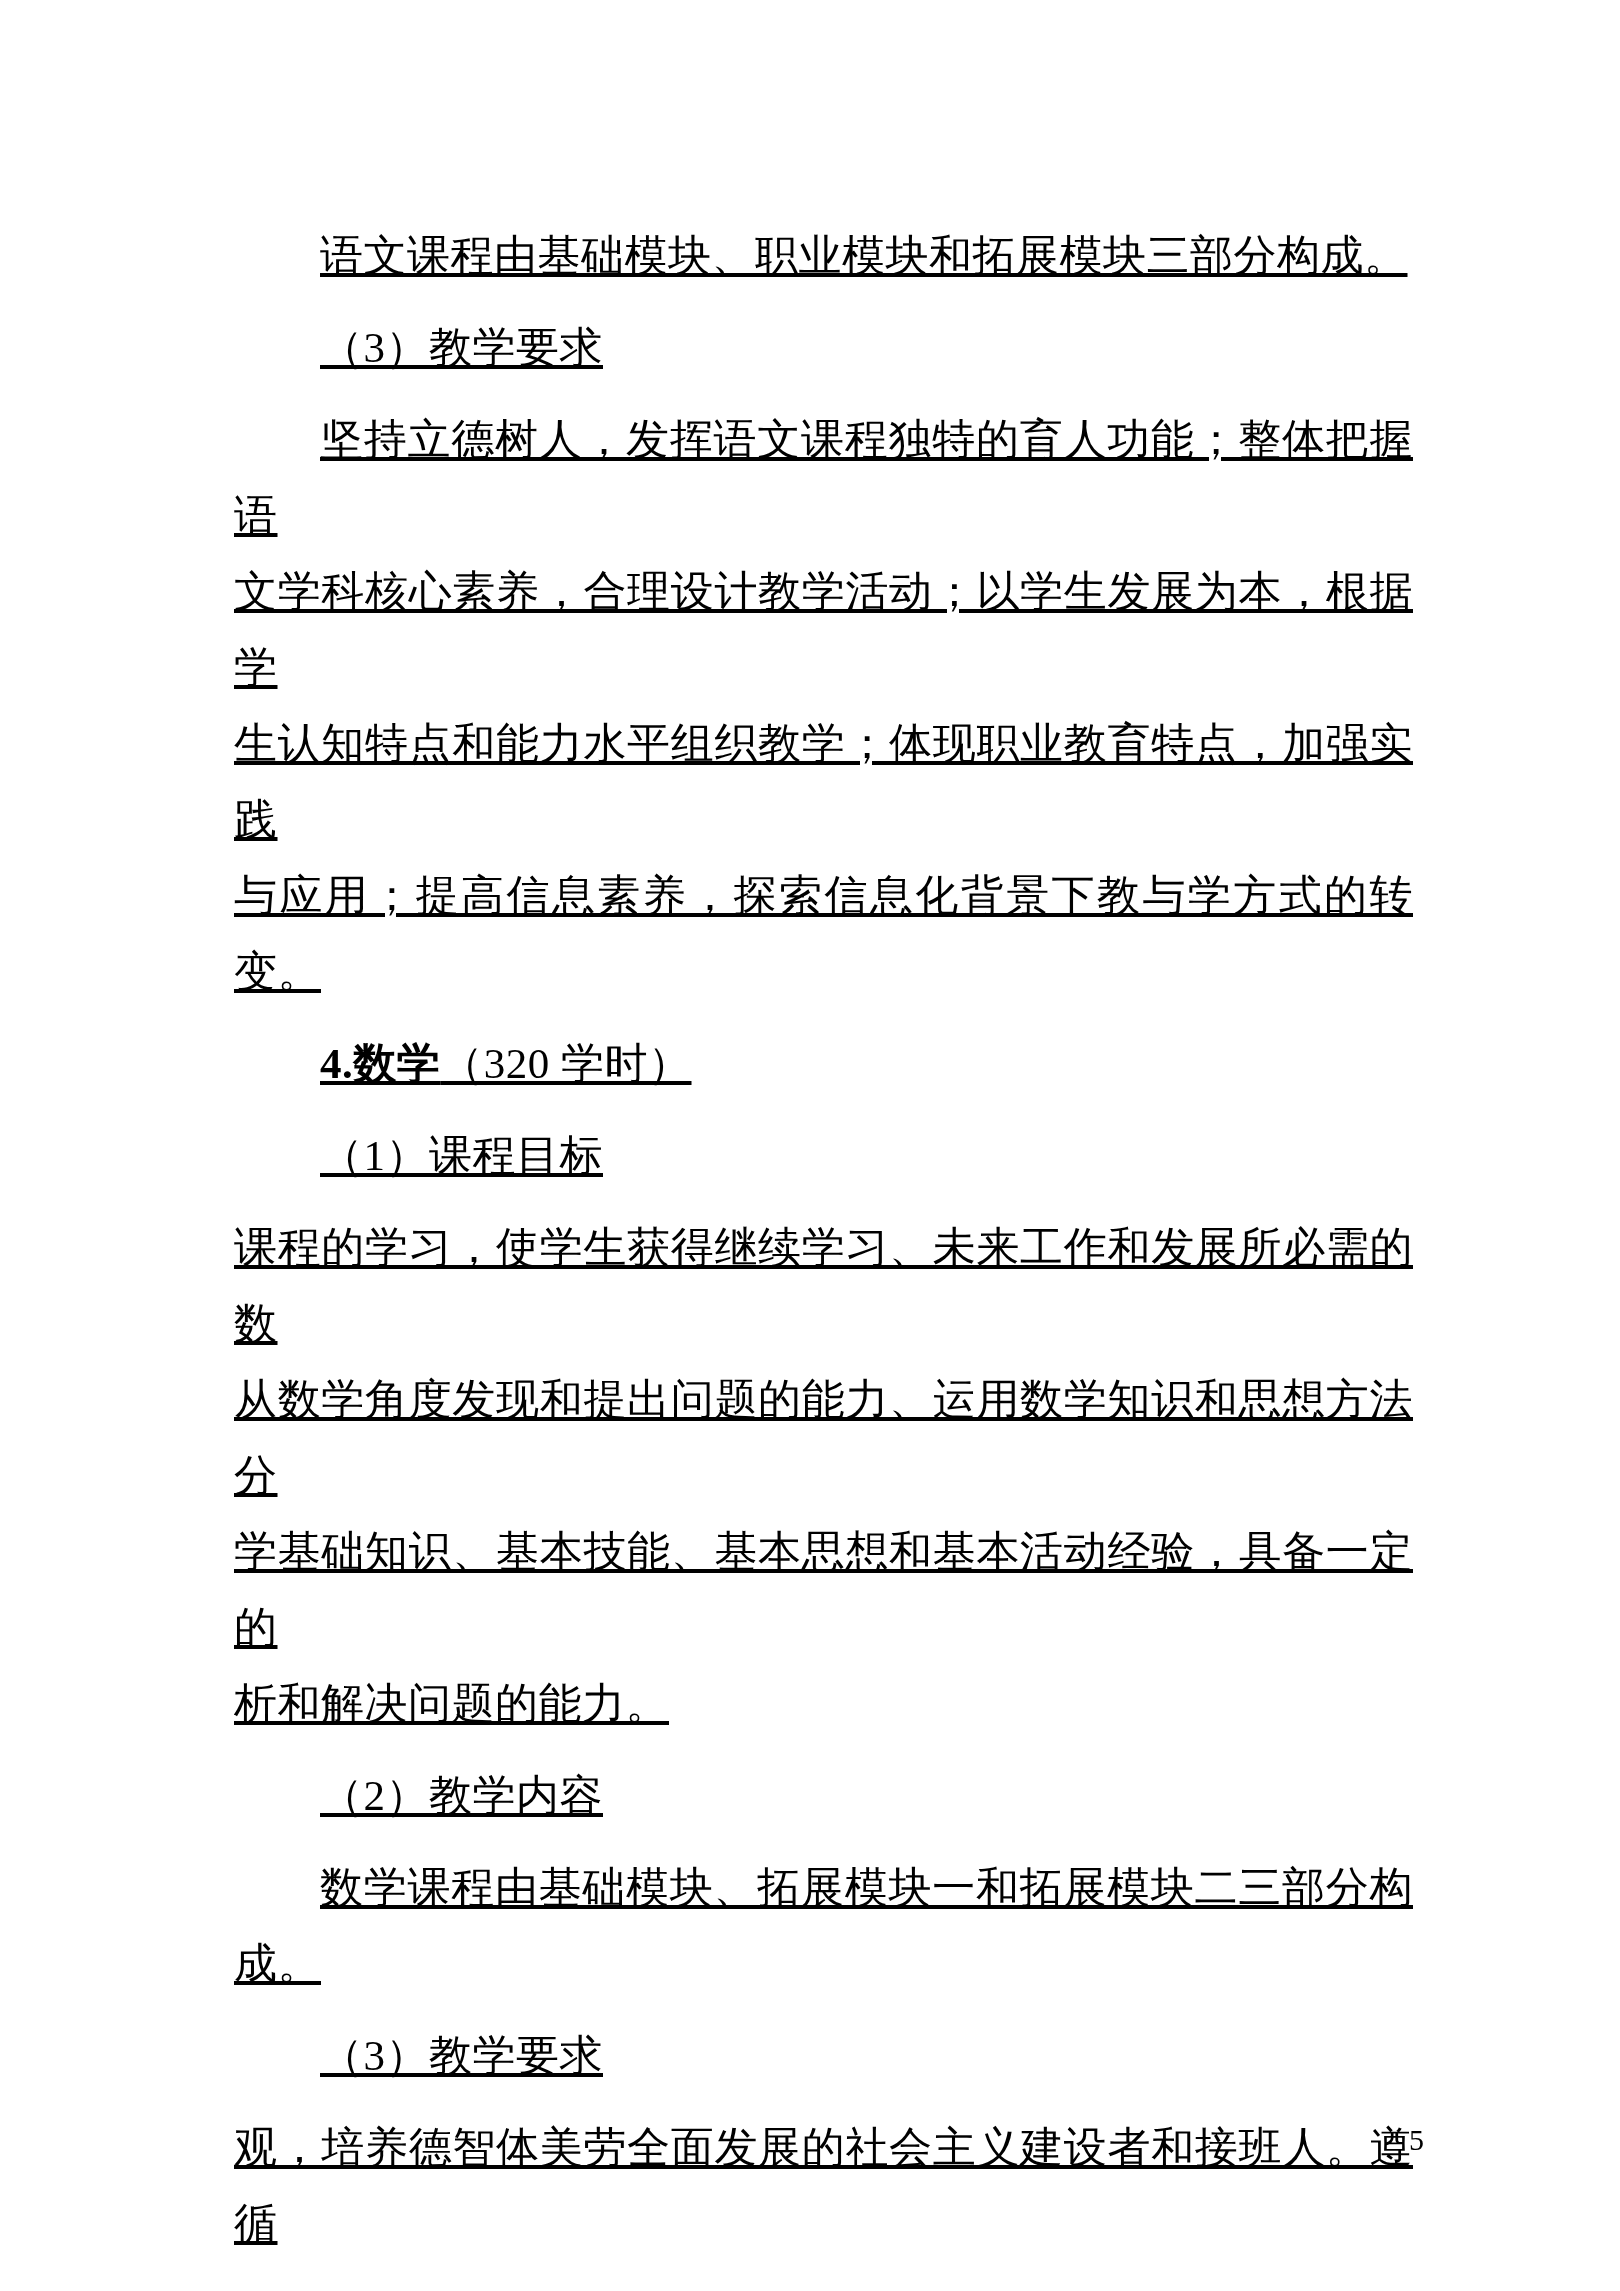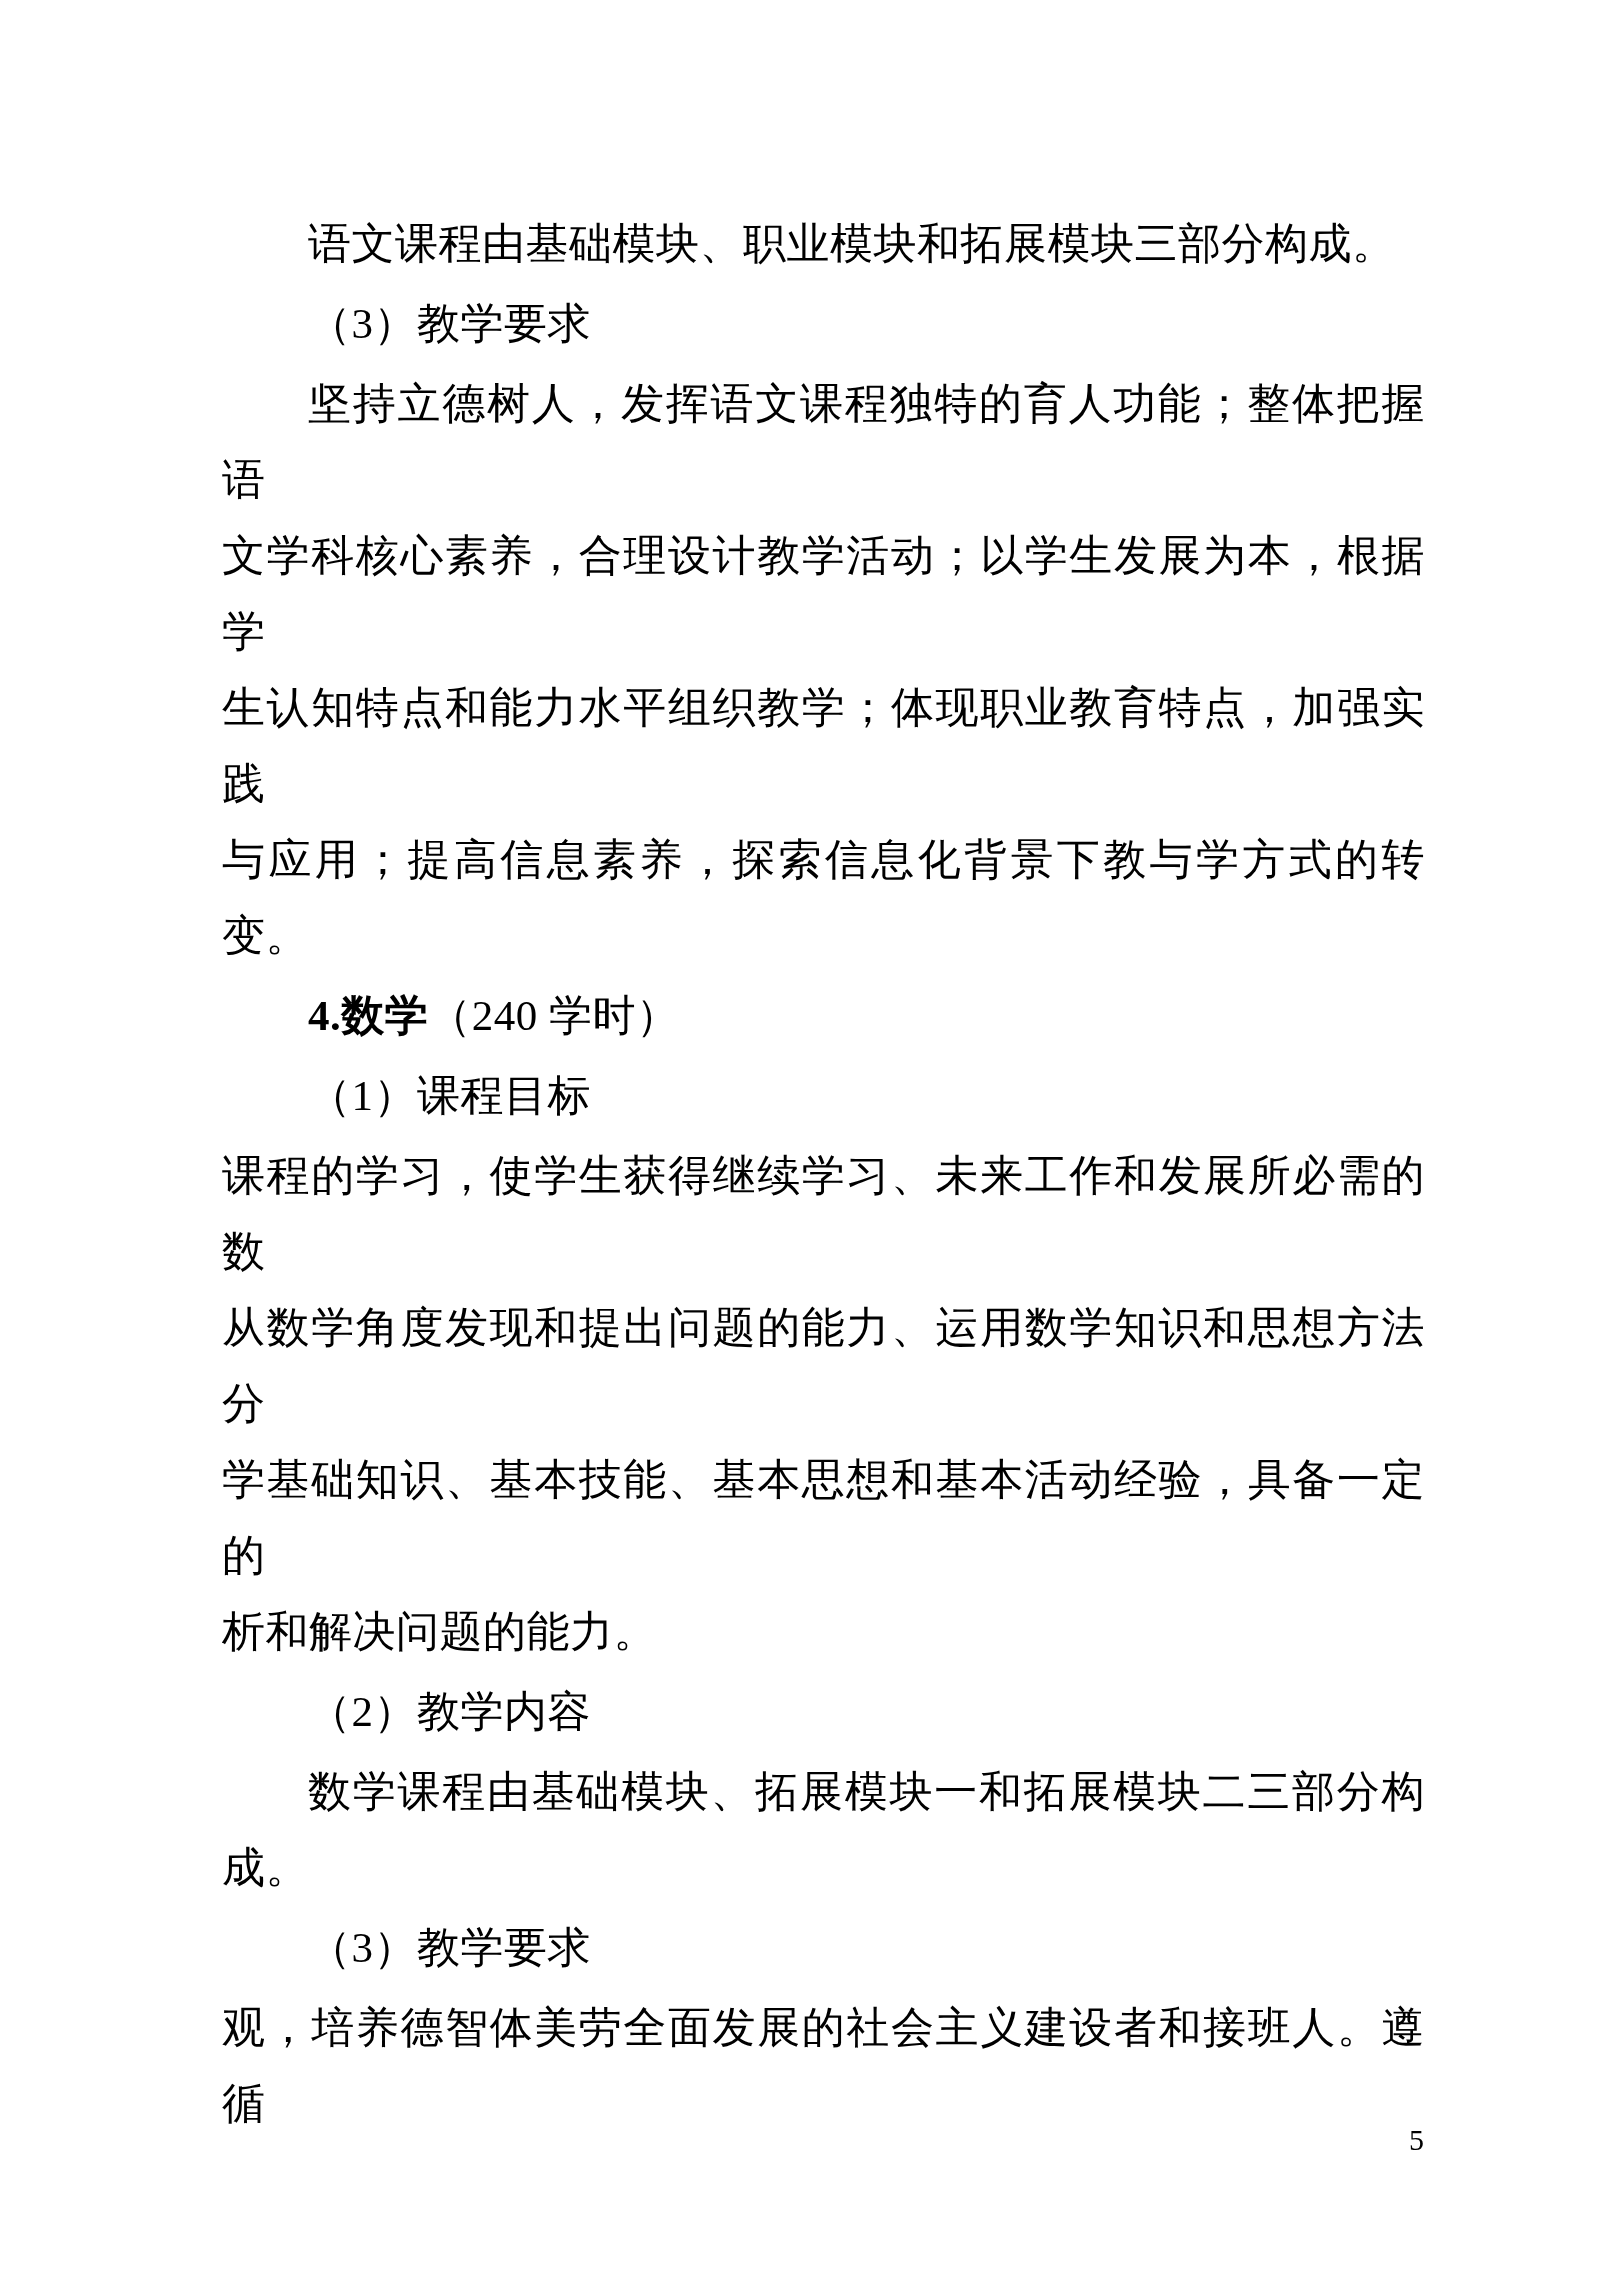--- a/index.html
+++ b/index.html
@@ -11,21 +11,21 @@
     color: #000000;
     font-family: "Liberation Serif", "DejaVu Serif", serif;
     overflow: hidden;
   }
   .doc-body {
     position: absolute;
     left: 218px;
     top: 202px;
     width: 1211px;
   }
-  .para { margin: 4px; padding: 0; }
+  .para { margin: 16px; padding: 0; text-decoration: underline; }
   .line {
     font-size: 43px;
     line-height: 76px;
     text-align: justify;
     text-align-last: justify;
     text-justify: inter-character;
     letter-spacing: 0.5px;
   }
   .line.first { text-indent: 86px; }
   .line.last { text-align-last: left; }
@@ -49,21 +49,21 @@
     <div class="para">
       <div class="line first last"><span>（3）教学要求</span></div>
     </div>
     <div class="para">
       <div class="line first"><span>坚持立德树人，发挥语文课程独特的育人功能；整体把握语</span></div>
       <div class="line"><span>文学科核心素养，合理设计教学活动；以学生发展为本，根据学</span></div>
       <div class="line"><span>生认知特点和能力水平组织教学；体现职业教育特点，加强实践</span></div>
       <div class="line last"><span>与应用；提高信息素养，探索信息化背景下教与学方式的转变。</span></div>
     </div>
     <div class="para">
-      <div class="line first last"><span class="bold">4.数学</span><span>（240 学时）</span></div>
+      <div class="line first last"><span class="bold">4.数学</span><span>（320 学时）</span></div>
     </div>
     <div class="para">
       <div class="line first last"><span>（1）课程目标</span></div>
     </div>
     <div class="para">
       <div class="line"><span>课程的学习，使学生获得继续学习、未来工作和发展所必需的数</span></div>
       <div class="line"><span>从数学角度发现和提出问题的能力、运用数学知识和思想方法分</span></div>
       <div class="line"><span>学基础知识、基本技能、基本思想和基本活动经验，具备一定的</span></div>
       <div class="line last"><span>析和解决问题的能力。</span></div>
     </div>

